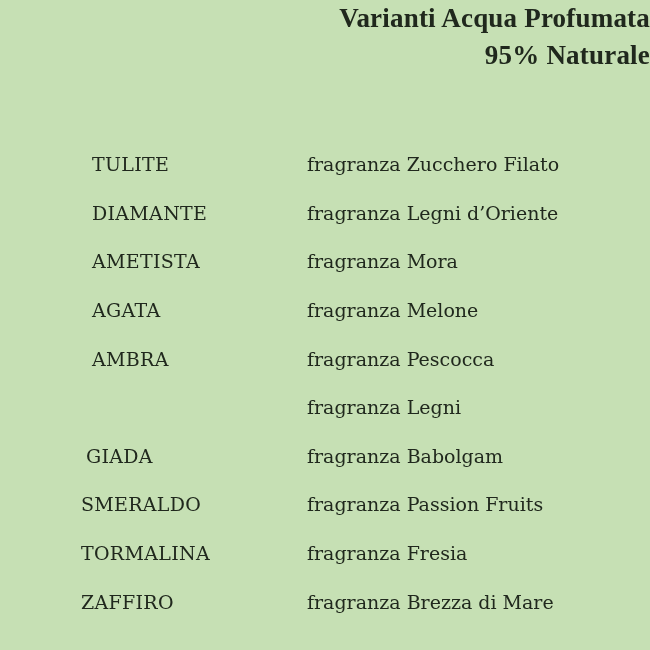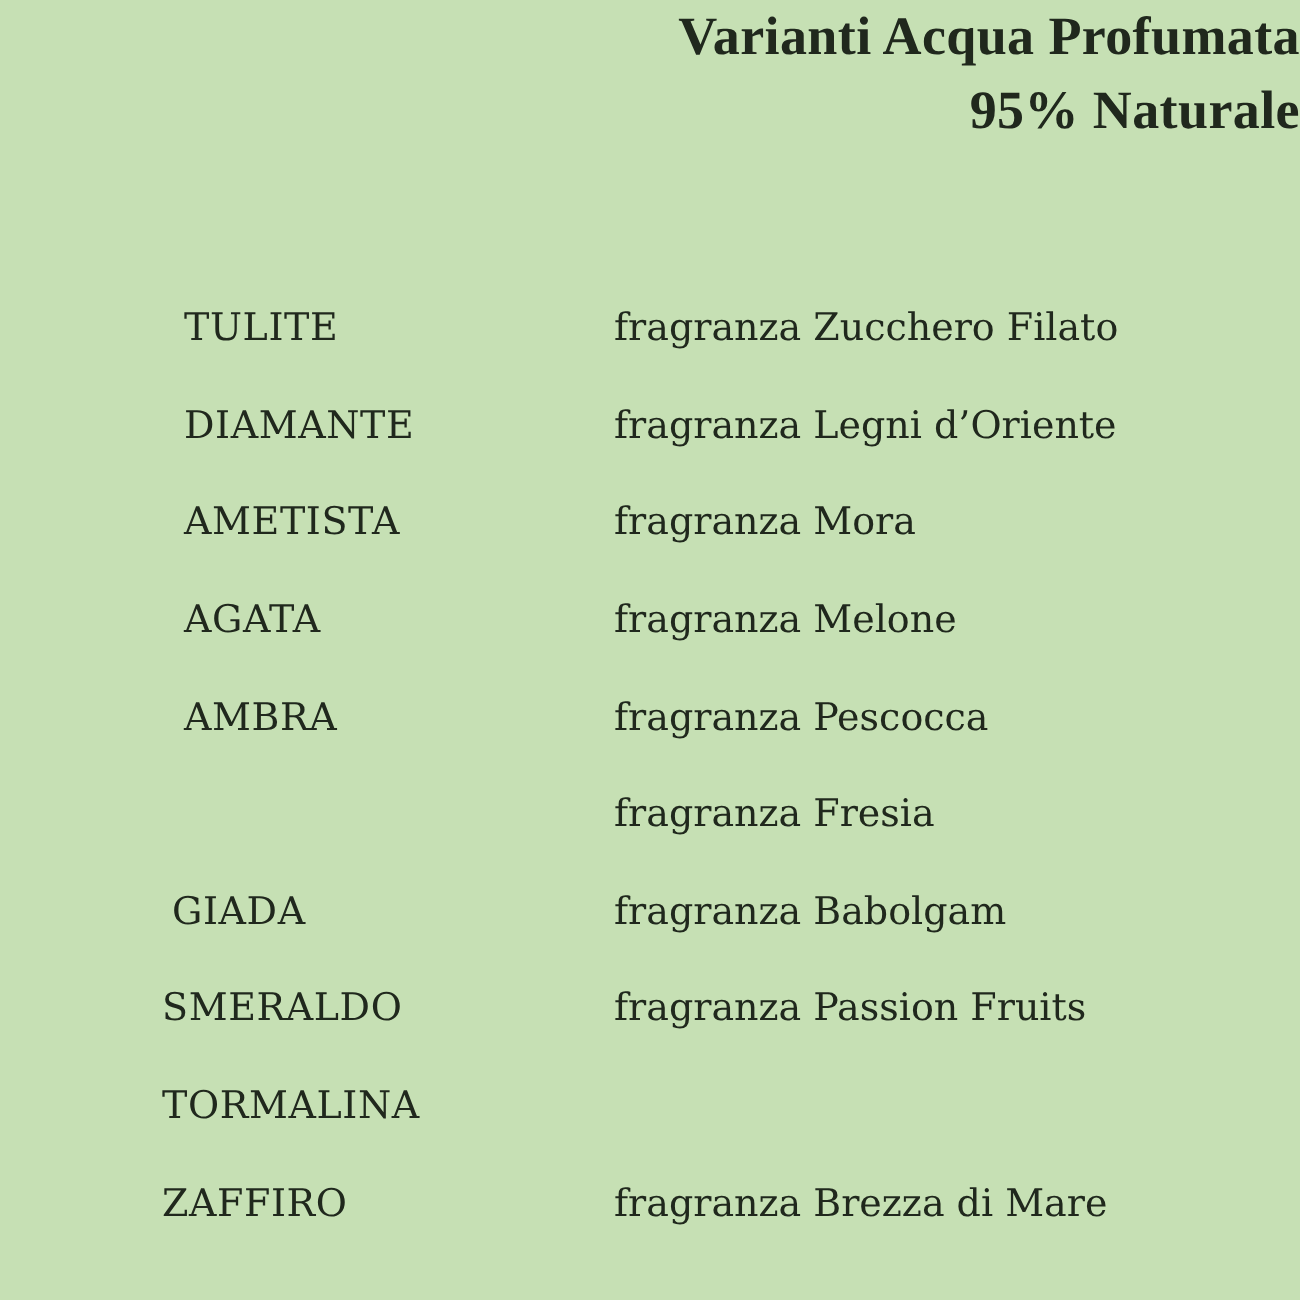--- a/index.html
+++ b/index.html
@@ -92,31 +92,32 @@
       </div>
       <div class="row">
         <span class="name">AGATA</span>
         <span class="frag">fragranza Melone</span>
       </div>
       <div class="row">
         <span class="name">AMBRA</span>
         <span class="frag">fragranza Pescocca</span>
       </div>
       <div class="row">
-        <span class="frag">fragranza Fresia</span>
+        <span class="frag">fragranza Legni</span>
       </div>
       <div class="row">
         <span class="name">GIADA</span>
         <span class="frag">fragranza Babolgam</span>
       </div>
       <div class="row">
         <span class="name">SMERALDO</span>
         <span class="frag">fragranza Passion Fruits</span>
       </div>
       <div class="row">
         <span class="name">TORMALINA</span>
+        <span class="frag">fragranza Fresia</span>
       </div>
       <div class="row">
         <span class="name">ZAFFIRO</span>
         <span class="frag">fragranza Brezza di Mare</span>
       </div>
     </main>
 </div>
 
 </body></html>

